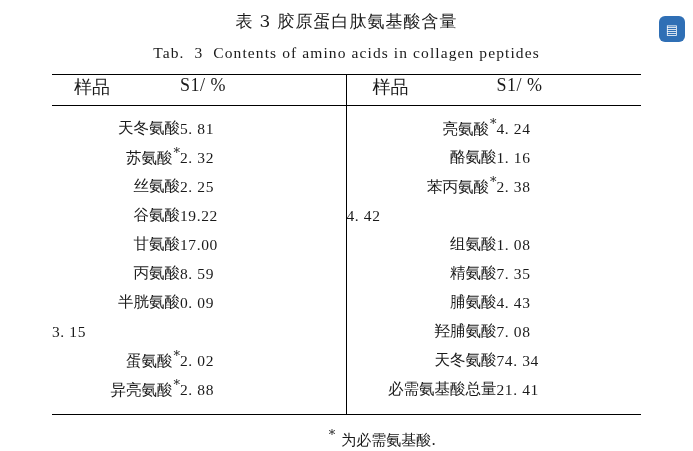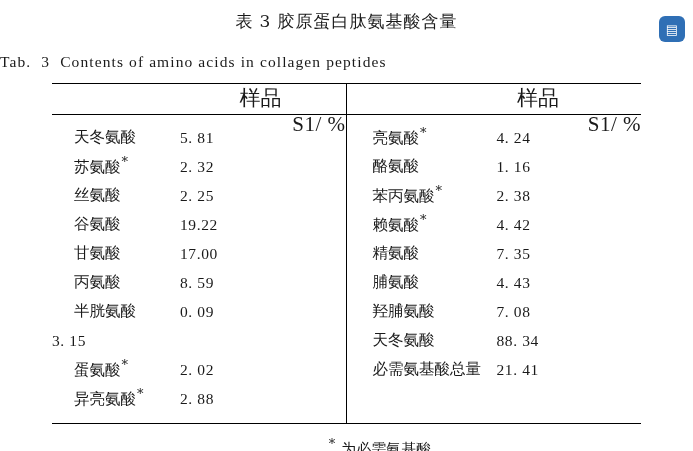--- a/index.html
+++ b/index.html
@@ -29,22 +29,23 @@
     font-size: 17px;
     letter-spacing: 1px;
     margin-top: 10px;
     font-family: "DejaVu Serif", "Liberation Serif", serif;
   }
   .title-cn .num {
     margin: 0 6px;
   }
 
   .title-en {
+    text-align: center;
     font-size: 15.5px;
-    margin-top: 20px;
+    margin-top: 11px;
     letter-spacing: 1.1px;
     font-family: "Liberation Serif", "DejaVu Serif", serif;
   }
   .title-en .tabnum {
     margin-right: 10px;
   }
 
   .table-wrap {
     margin: 12px 52px 0 52px;
     border-top: 1.6px solid #000;
@@ -64,24 +65,23 @@
   .col-left, .col-right {
     width: 50%;
     box-sizing: border-box;
   }
   .col-left {
     border-right: 1.1px solid #000;
   }
 
   .hcell {
     display: flex;
-    align-items: flex-end;
+    align-items: flex-start;
     height: 30px;
-    font-size: 21px;
-    flex-direction: column;
+    font-size: 18px;
   }
   .hcell .name {
     width: 128px;
     padding-left: 22px;
     box-sizing: border-box;
     font-family: "DejaVu Serif", "Liberation Serif", serif;
   }
   .hcell .val {
     font-family: "Liberation Serif", "DejaVu Serif", serif;
     letter-spacing: 0.5px;
@@ -89,20 +89,21 @@
 
   .rows {
     padding: 8px 0 10px 0;
   }
 
   .drow {
     display: flex;
     align-items: center;
     height: 29px;
     font-size: 15.5px;
+    text-align: right;
   }
   .drow .name {
     width: 128px;
     padding-left: 22px;
     box-sizing: border-box;
     font-family: "DejaVu Serif", "Liberation Serif", serif;
     white-space: nowrap;
   }
   .drow .name .star {
     font-size: 13px;
@@ -237,38 +238,41 @@
             </div>
             <div class="drow">
               <span class="name">酪氨酸</span>
               <span class="val">1. 16</span>
             </div>
             <div class="drow">
               <span class="name">苯丙氨酸<span class="star">*</span></span>
               <span class="val">2. 38</span>
             </div>
             <div class="drow">
-              <span class="name">赖氨酸<span class="star">*</span></span>
               <span class="val">4. 42</span>
+            </div>
+            <div class="drow">
+              <span class="name">组氨酸</span>
+              <span class="val">1. 08</span>
             </div>
             <div class="drow">
               <span class="name">精氨酸</span>
               <span class="val">7. 35</span>
             </div>
             <div class="drow">
               <span class="name">脯氨酸</span>
               <span class="val">4. 43</span>
             </div>
             <div class="drow">
               <span class="name">羟脯氨酸</span>
               <span class="val">7. 08</span>
             </div>
             <div class="drow">
               <span class="name">天冬氨酸</span>
-              <span class="val">88. 34</span>
+              <span class="val">74. 34</span>
             </div>
             <div class="drow">
               <span class="name">必需氨基酸总量</span>
               <span class="val">21. 41</span>
             </div>
           </div>
       </div>
     </div>
 
   </div>

